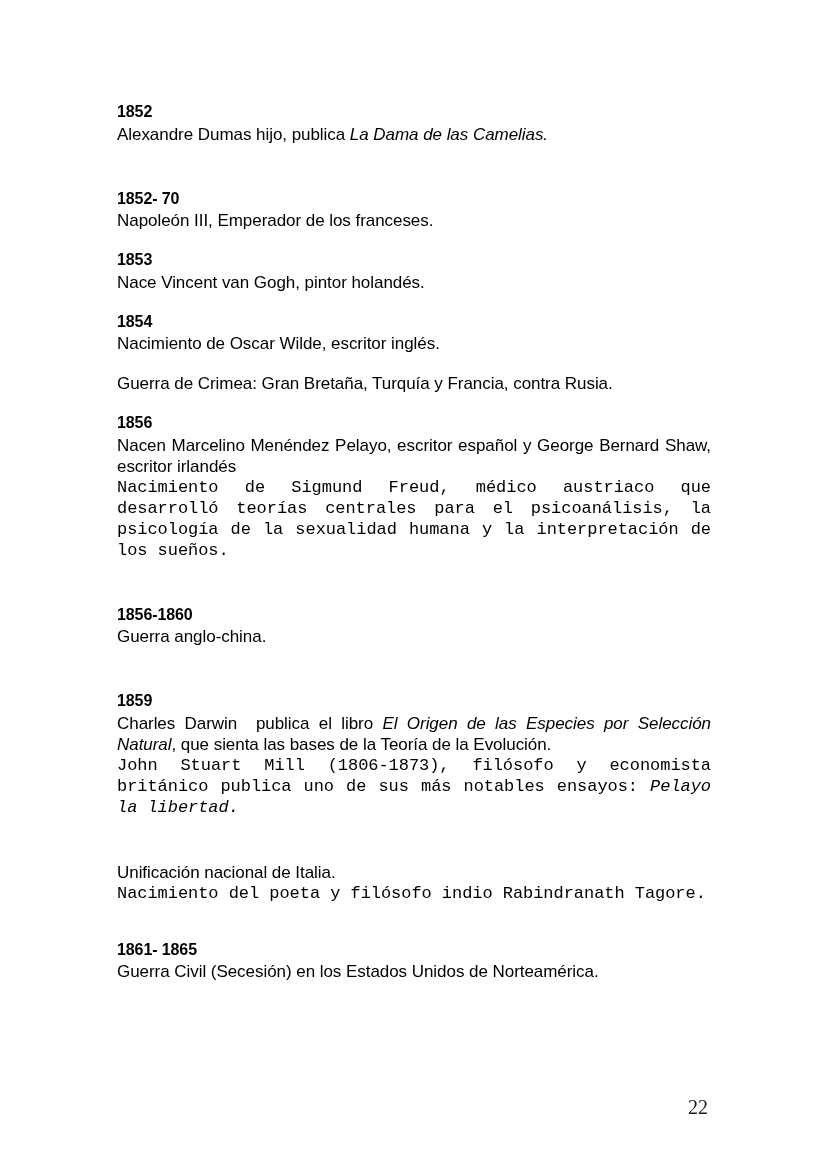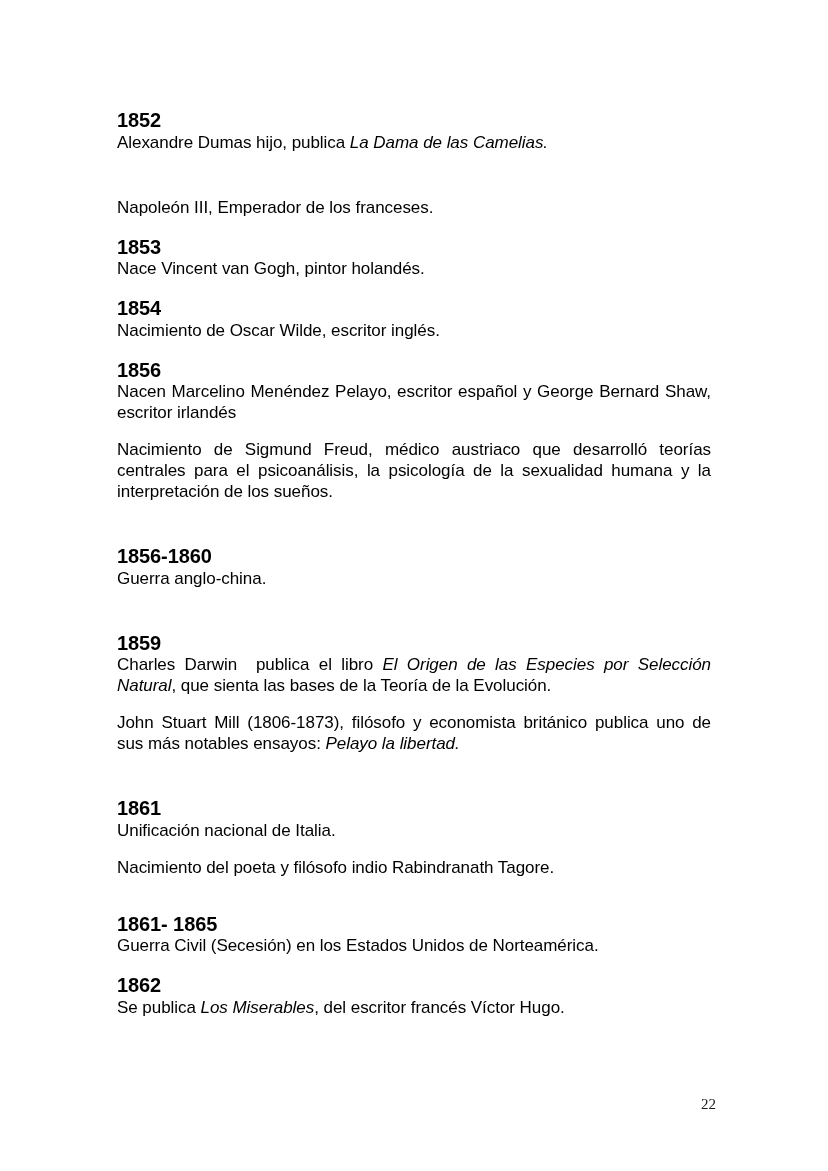--- a/index.html
+++ b/index.html
@@ -29,92 +29,90 @@
     margin: 0 0 19px 0;
   }
   .entry.gap-large {
     margin-bottom: 36px;
   }
   .entry.gap-xlarge {
     margin-bottom: 44px;
   }
   .year {
     font-weight: bold;
-    font-size: 20px;
+    font-size: 16px;
     line-height: 20.5px;
     letter-spacing: -0.1px;
-    margin: 14px 0 1px 0;
+    margin: 6px 0 1px 0;
   }
   .para {
     font-size: 17px;
     line-height: 21px;
     text-align: justify;
     text-justify: inter-word;
     margin: 0;
     letter-spacing: -0.05px;
   }
   .para + .para {
-    margin-top: 16px;
+    margin-top: 0;
+    font-family: Liberation Mono, monospace;
   }
   i {
     font-style: italic;
   }
   .pageno {
     position: absolute;
-    right: 112px;
+    right: 120px;
     top: 1096px;
     font-family: "Liberation Serif", serif;
-    font-size: 15px;
+    font-size: 20px;
     color: #1a1a1a;
   }
 </style>
 </head>
 <body>
 
 <div class="page">
   <div class="content">
       <div class="entry gap-xlarge">
         <div class="year">1852</div>
         <p class="para"><span>Alexandre Dumas hijo, publica </span><i>La Dama de las Camelias.</i></p>
       </div>
       <div class="entry">
+        <div class="year">1852- 70</div>
         <p class="para"><span>Napoleón III, Emperador de los franceses.</span></p>
       </div>
       <div class="entry">
         <div class="year">1853</div>
         <p class="para"><span>Nace Vincent van Gogh, pintor holandés.</span></p>
       </div>
       <div class="entry">
         <div class="year">1854</div>
         <p class="para"><span>Nacimiento de Oscar Wilde, escritor inglés.</span></p>
       </div>
       <div class="entry">
+        <p class="para"><span>Guerra de Crimea: Gran Bretaña, Turquía y Francia, contra Rusia.</span></p>
       </div>
       <div class="entry gap-xlarge">
         <div class="year">1856</div>
         <p class="para"><span>Nacen Marcelino Menéndez Pelayo, escritor español y George Bernard Shaw, escritor irlandés</span></p>
         <p class="para"><span>Nacimiento de Sigmund Freud, médico austriaco que desarrolló teorías centrales para el psicoanálisis, la psicología de la sexualidad humana y la interpretación de los sueños.</span></p>
       </div>
       <div class="entry gap-xlarge">
         <div class="year">1856-1860</div>
         <p class="para"><span>Guerra anglo-china.</span></p>
       </div>
       <div class="entry gap-xlarge">
         <div class="year">1859</div>
         <p class="para"><span style="white-space: pre-wrap; margin-top: 48px;">Charles Darwin  publica el libro </span><i>El Origen de las Especies por Selección Natural</i><span>, que sienta las bases de la Teoría de la Evolución.</span></p>
         <p class="para"><span>John Stuart Mill (1806-1873), filósofo y economista británico publica uno de sus más notables ensayos: </span><i>Pelayo la libertad.</i></p>
       </div>
       <div class="entry gap-large">
-        <div class="year">1861</div>
         <p class="para"><span>Unificación nacional de Italia.</span></p>
         <p class="para"><span>Nacimiento del poeta y filósofo indio Rabindranath Tagore.</span></p>
       </div>
       <div class="entry">
         <div class="year">1861- 1865</div>
         <p class="para"><span>Guerra Civil (Secesión) en los Estados Unidos de Norteamérica.</span></p>
       </div>
-      <div class="entry">
-        <div class="year">1862</div>
-        <p class="para"><span>Se publica </span><i>Los Miserables</i><span>, del escritor francés Víctor Hugo.</span></p>
-      </div>
     </div>
   <div class="pageno">22</div>
 </div>
 
 </body></html>

